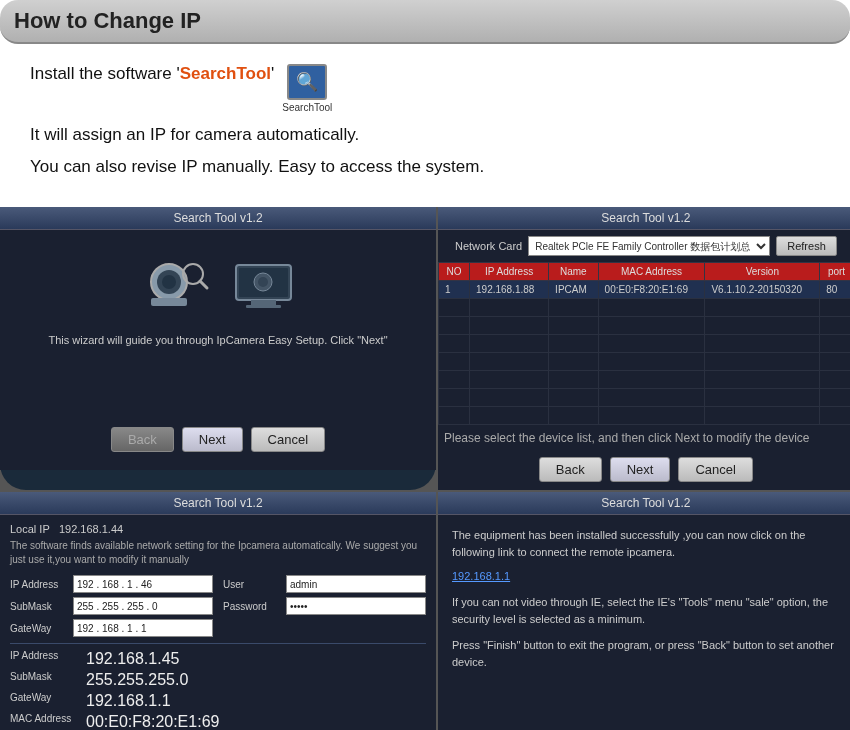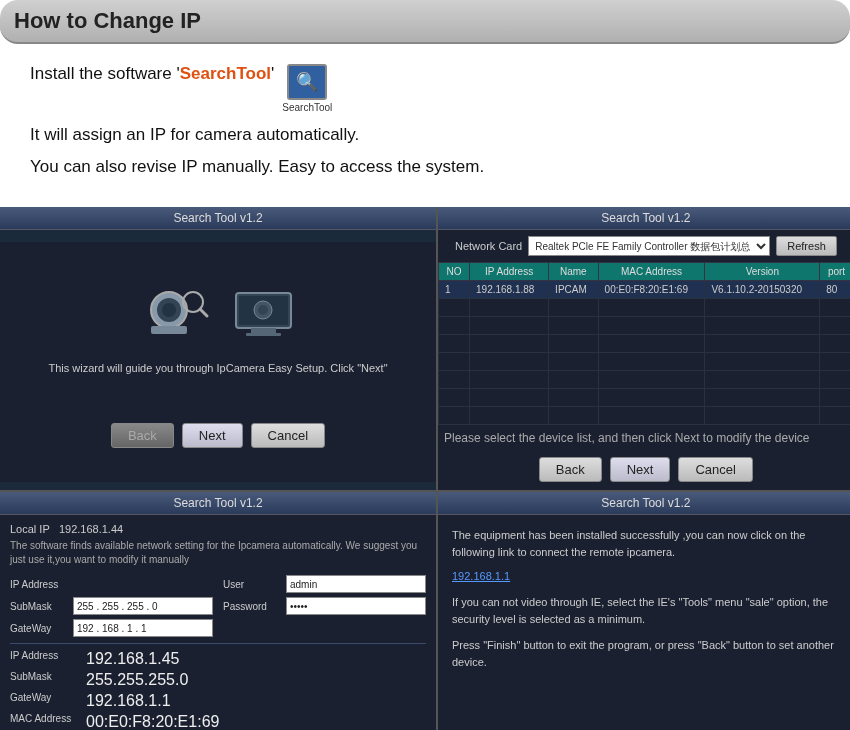--- a/index.html
+++ b/index.html
@@ -64,40 +64,40 @@
       grid-template-columns: 1fr 1fr;
       gap: 2px;
       background: #555;
       margin: 8px 0 0 0;
     }
 
     .panel {
       background: #1a2a3a;
       color: #fff;
       font-size: 11px;
+      border-radius: 26px;
     }
 
     .panel-title {
       background: linear-gradient(to bottom, #4a5a7a, #2a3a5a);
       text-align: center;
       padding: 4px 0;
       font-size: 12px;
       color: #ddd;
       border-bottom: 1px solid #556;
     }
 
     
     .panel-wizard {
-      padding: 26px;
+      padding: 10px;
       display: flex;
       flex-direction: column;
       align-items: center;
       min-height: 240px;
       background: #1a2030;
-      margin-top: 12px;
     }
     .wizard-icons {
       display: flex;
       align-items: center;
       gap: 20px;
       margin: 20px 0 10px 0;
     }
     .cam-icon {
       width: 70px;
       height: 55px;
@@ -175,21 +175,21 @@
       cursor: pointer;
       color: #222;
       white-space: nowrap;
     }
     .scan-table {
       width: 100%;
       border-collapse: collapse;
       font-size: 10px;
     }
     .scan-table th {
-      background: #0f766e;
+      background: #b91c1c;
       color: #ddd;
       padding: 3px 6px;
       border: 1px solid #334;
       font-weight: normal;
     }
     .scan-table td {
       background: #1a2030;
       color: #ccc;
       padding: 2px 6px;
       border: 1px solid #2a3040;
@@ -459,20 +459,21 @@
     <div class="panel-title">Search Tool v1.2</div>
     <div class="panel-ipconfig">
       <div class="ip-local">
         <span>Local IP</span>&nbsp;&nbsp;
         <span>192.168.1.44</span>
       </div>
       <div class="ip-auto-text">The software finds available network setting for the Ipcamera automatically. We suggest you just use it,you want to modify it manually</div>
       <div class="two-col-form">
         <div class="form-group">
           <label>IP Address</label>
+          <input type="text" value="192 . 168 . 1 . 46" style="">
         </div>
         <div class="form-group">
           <label>User</label>
           <input type="text" value="admin" style="">
         </div>
         <div class="form-group">
           <label>SubMask</label>
           <input type="text" value="255 . 255 . 255 . 0" style="">
         </div>
         <div class="form-group">

